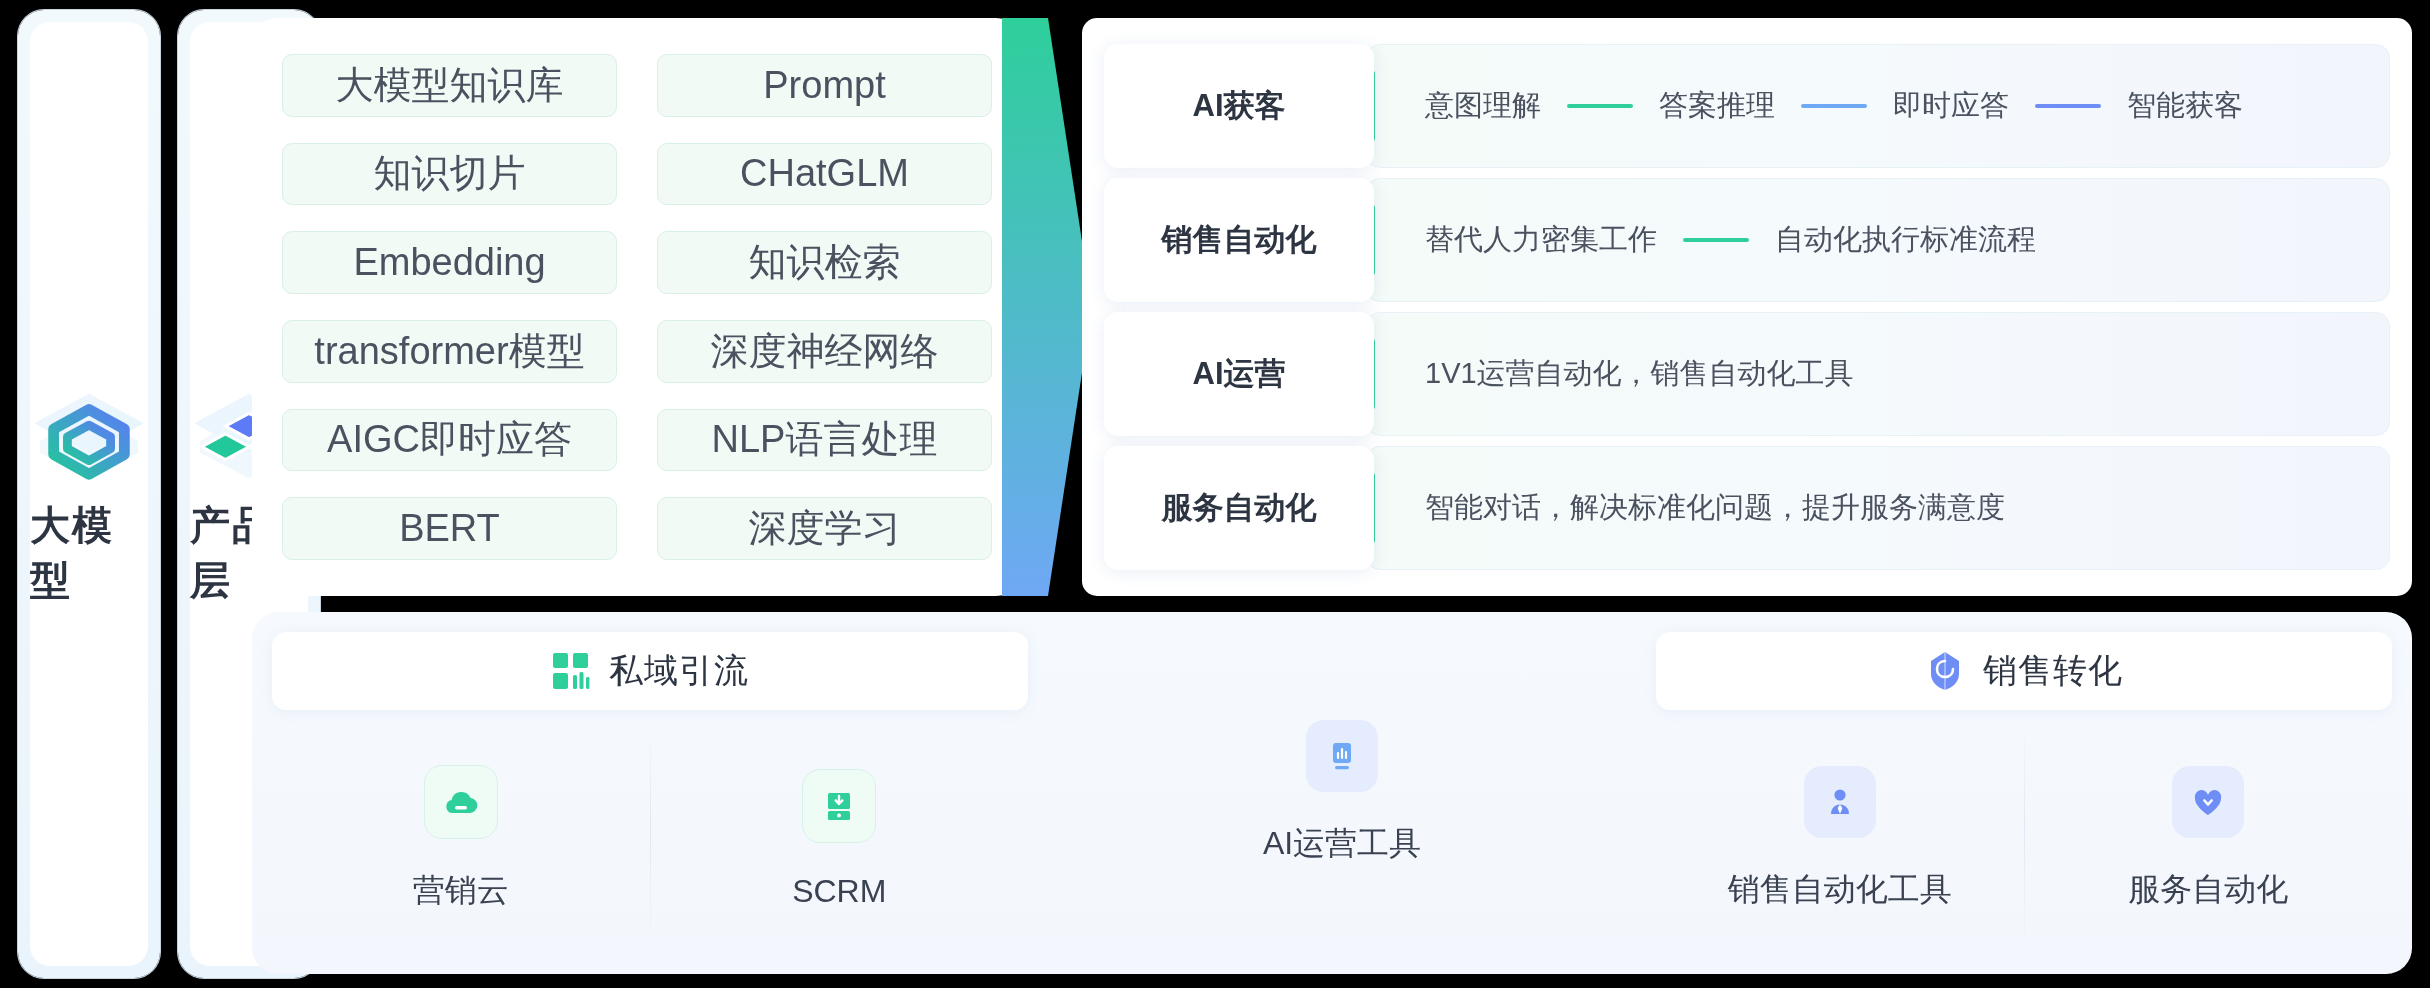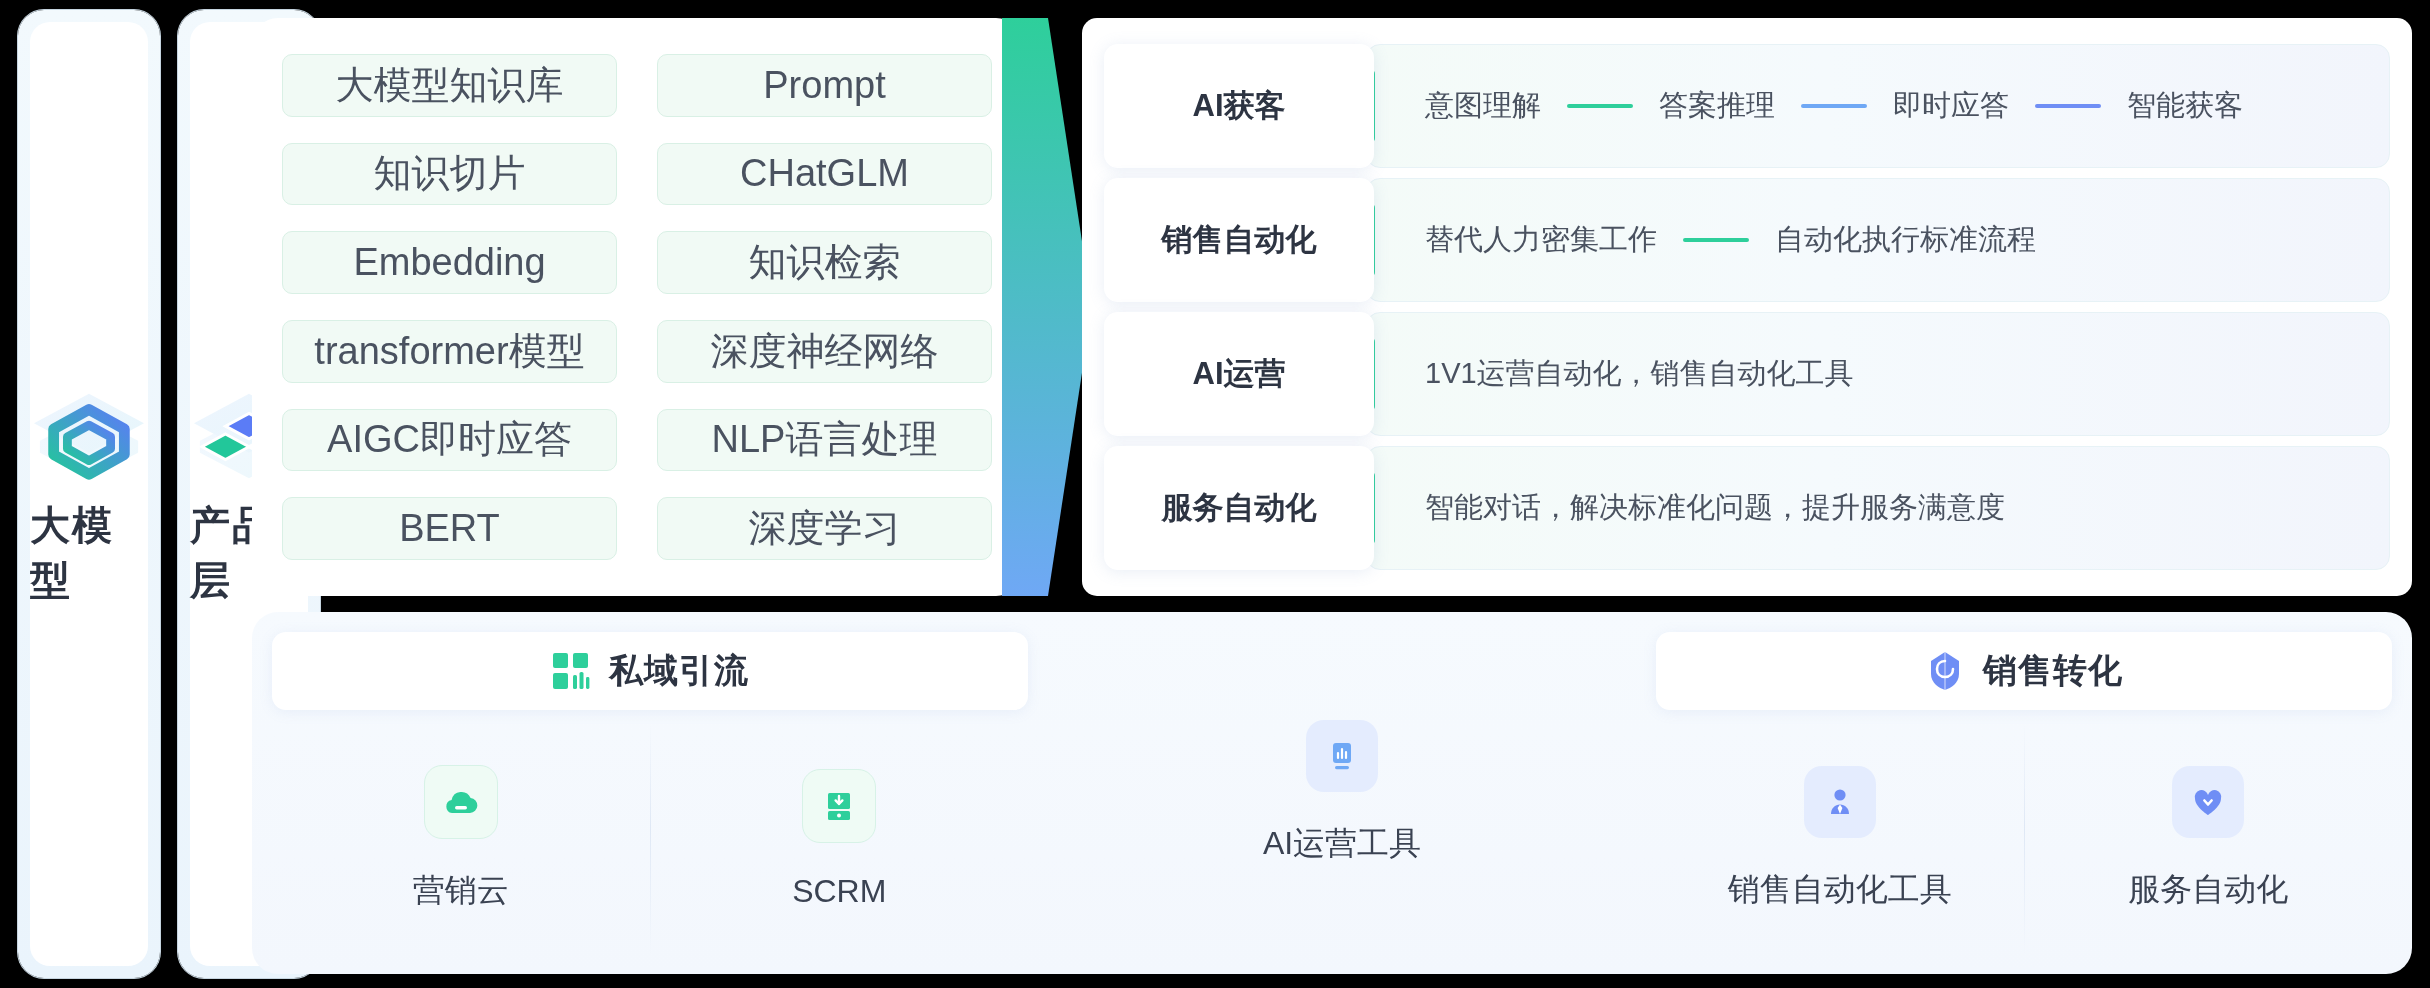--- a/index.html
+++ b/index.html
@@ -90,21 +90,21 @@
   }
   .prod-group{display:flex;flex-direction:column;gap:14px;}
   .g1{flex:0 0 756px;}
   .g2{flex:0 0 580px;}
   .g3{flex:1;}
   .group-head{
     height:78px;background:#fff;border-radius:14px;
     display:flex;align-items:center;justify-content:center;gap:18px;
     box-shadow:0 2px 14px rgba(130,160,210,.12);
   }
-  .group-head-label{font-size:34px;font-weight:700;color:#2d3442;letter-spacing:1px;}
+  .group-head-label{font-size:34px;font-weight:400;color:#2d3442;letter-spacing:1px;}
   .group-items{flex:1;display:flex;}
   .prod-item{
     flex:1;display:flex;flex-direction:column;align-items:center;justify-content:center;gap:30px;
   }
   .prod-icon-box{
     width:72px;height:72px;border-radius:18px;
     display:flex;align-items:center;justify-content:center;
   }
   .ic-green{background:#effbf5;border:1px solid #d7f2e7;}
   .ic-blue{background:#e4ecfe;}

